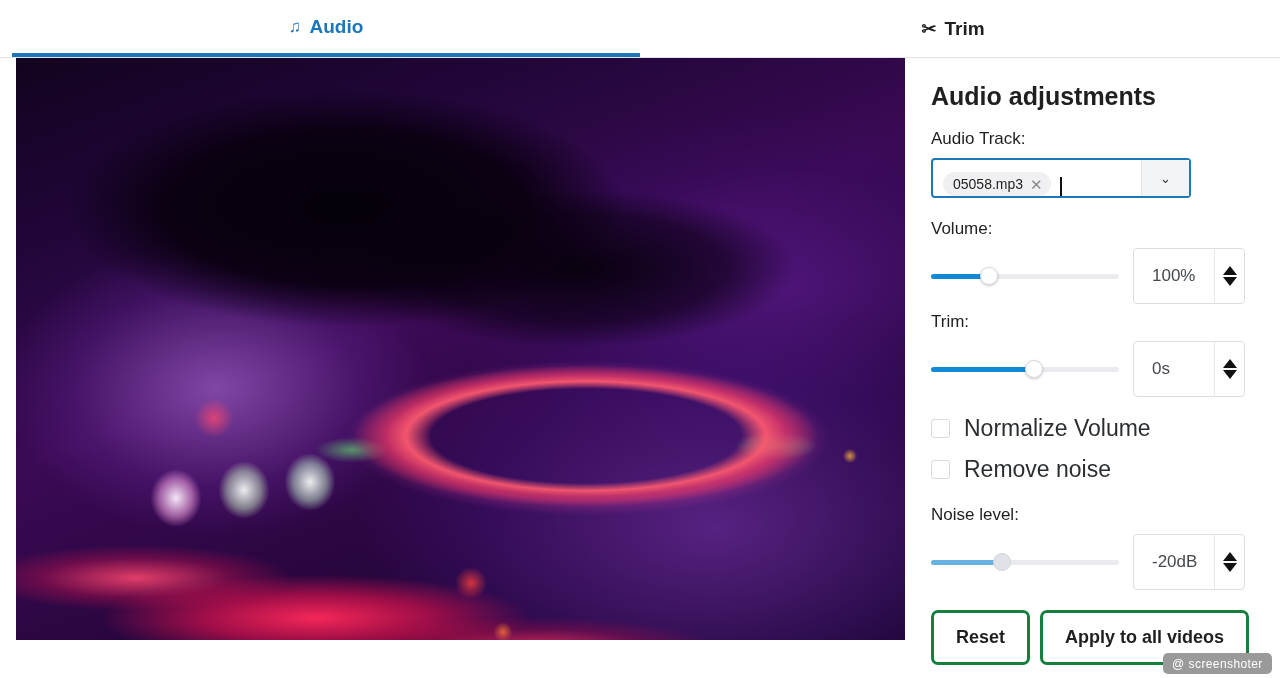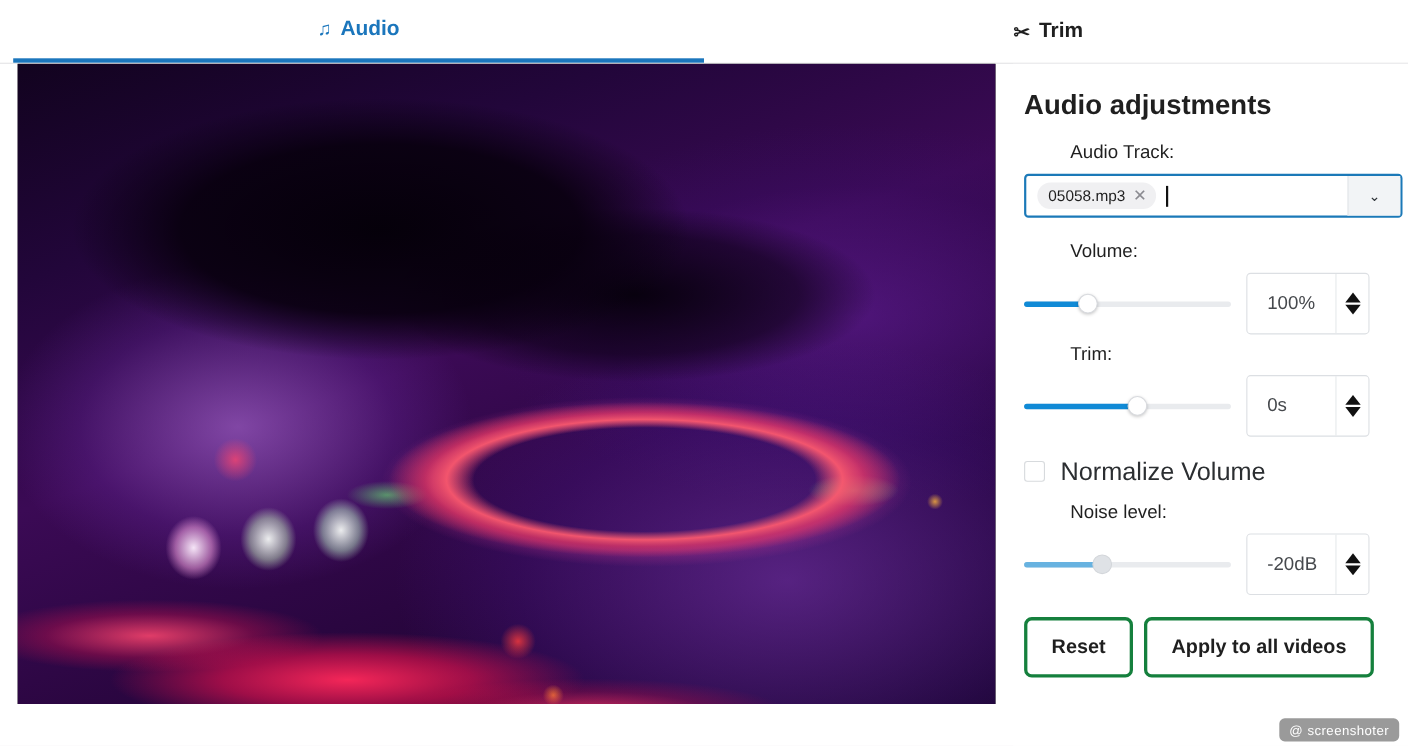--- a/index.html
+++ b/index.html
@@ -109,32 +109,31 @@
   .panel-title {
     font-size: 25px;
     font-weight: bold;
     color: #1f1f1f;
     margin: 0 0 18px 0;
   }
   .field-label {
     font-size: 17px;
     color: #1f1f1f;
     margin-bottom: 9px;
-    margin-left: 42px;
   }
 
   
   .multiselect {
     position: relative;
-    width: 344px; height: 40px;
+    width: 260px; height: 40px;
     border: 2px solid #1b79b8;
     border-radius: 4px;
     background: #ffffff;
     display: flex;
-    align-items: center;
+    align-items: flex-end;
     margin-bottom: 21px;
     cursor: text;
   }
   .chip {
     display: flex;
     align-items: center;
     gap: 7px;
     margin-left: 10px;
     padding: 4px 8px 4px 10px;
     background: #f0f0f2;
@@ -363,20 +362,24 @@
           <span class="spin-up"></span>
           <span class="spin-down"></span>
         </span>
       </div>
     </div>
 
     <div class="check-row" style="margin-top:18px;">
       <span class="checkbox"></span>
       <span class="check-label">Normalize Volume</span>
     </div>
+    <div class="check-row" style="margin-bottom:22px;">
+      <span class="checkbox"></span>
+      <span class="check-label">Remove noise</span>
+    </div>
 
     <div class="field-label">Noise level:</div>
     <div class="slider-row">
       <div class="slider disabled" id="noise-slider">
         <div class="slider-track"></div>
         <div class="slider-fill" style="width: 38%;"></div>
         <div class="slider-thumb" style="left: 38%;"></div>
       </div>
       <div class="spinner">
         <span class="spinner-value">-20dB</span>

